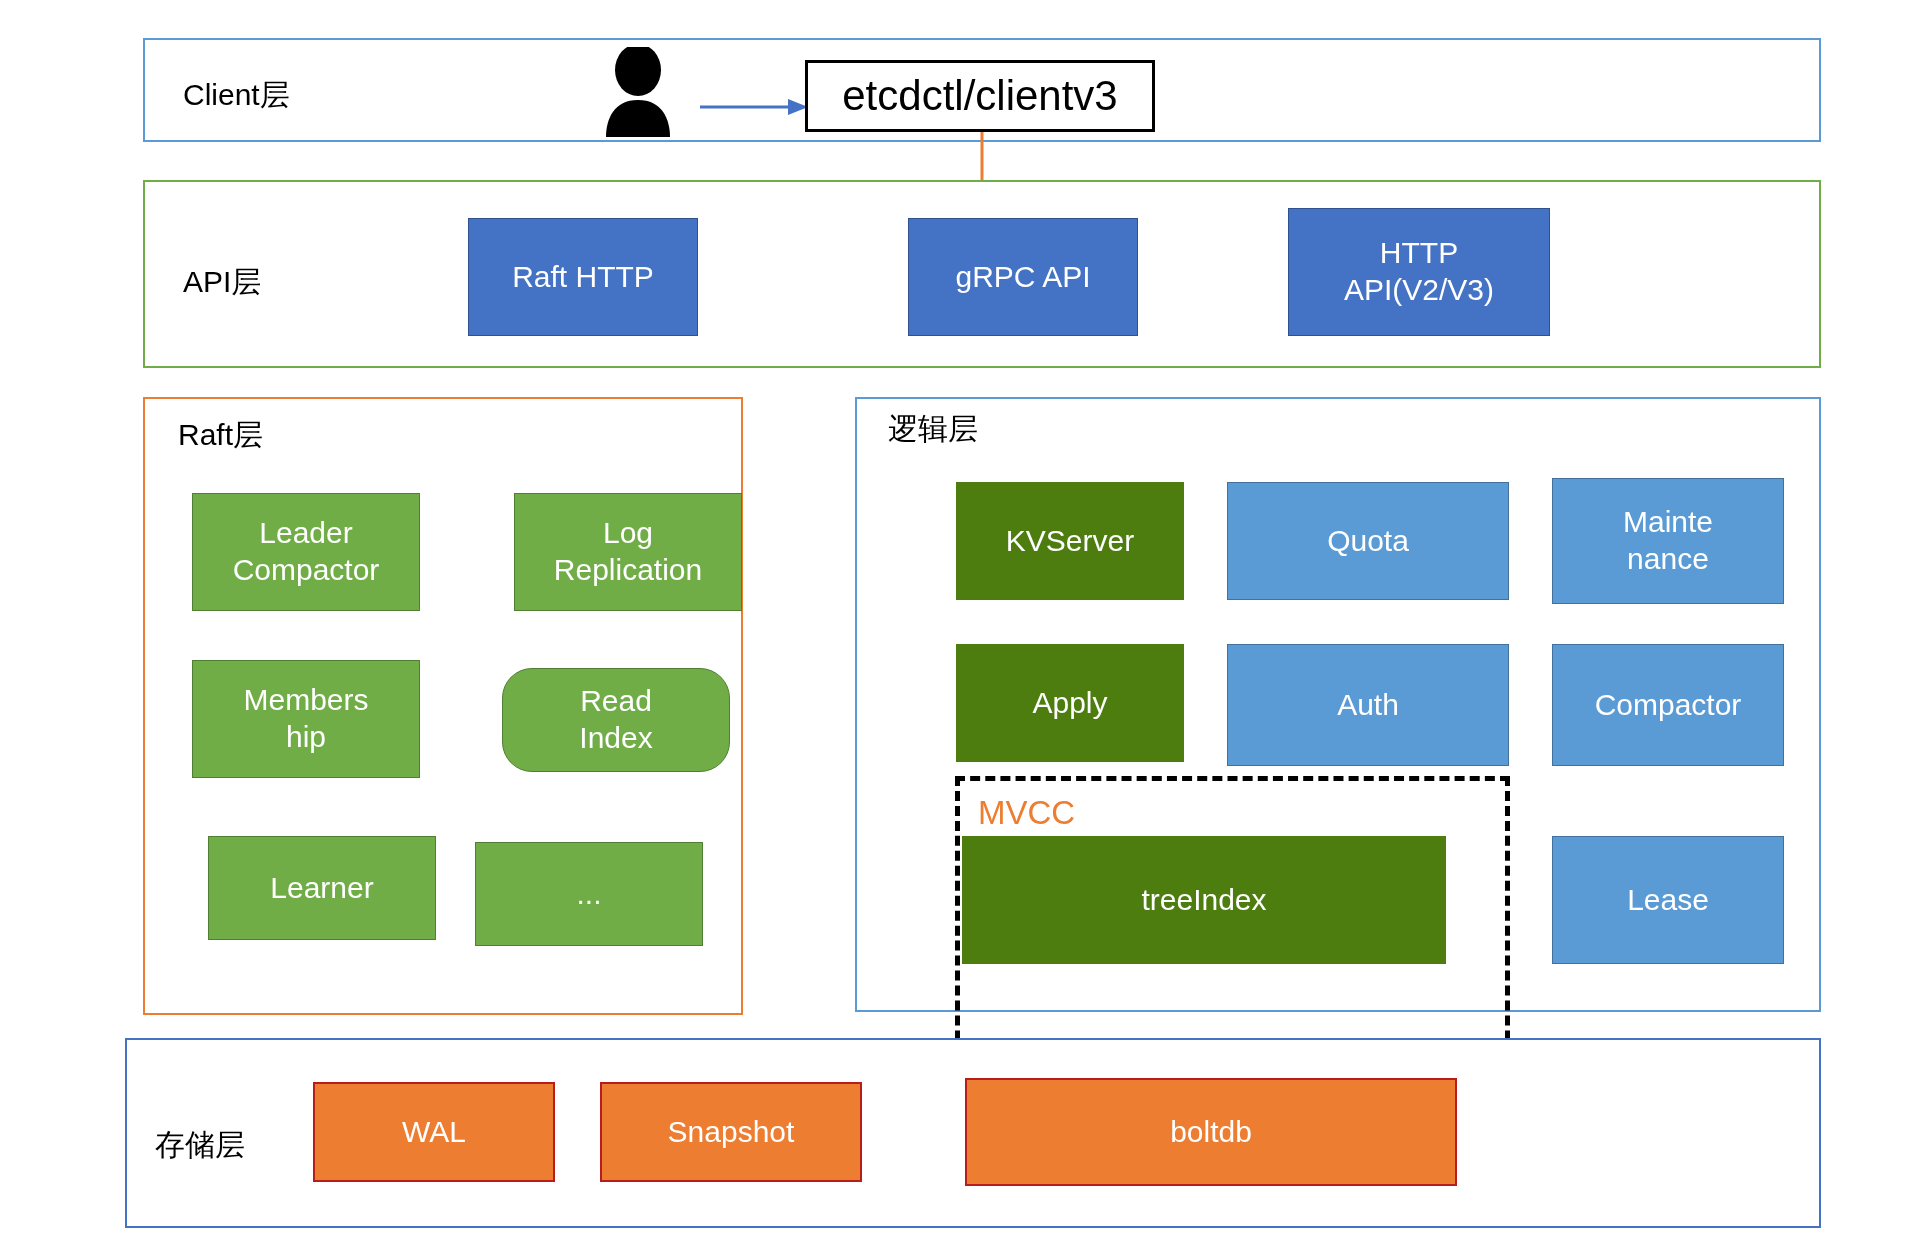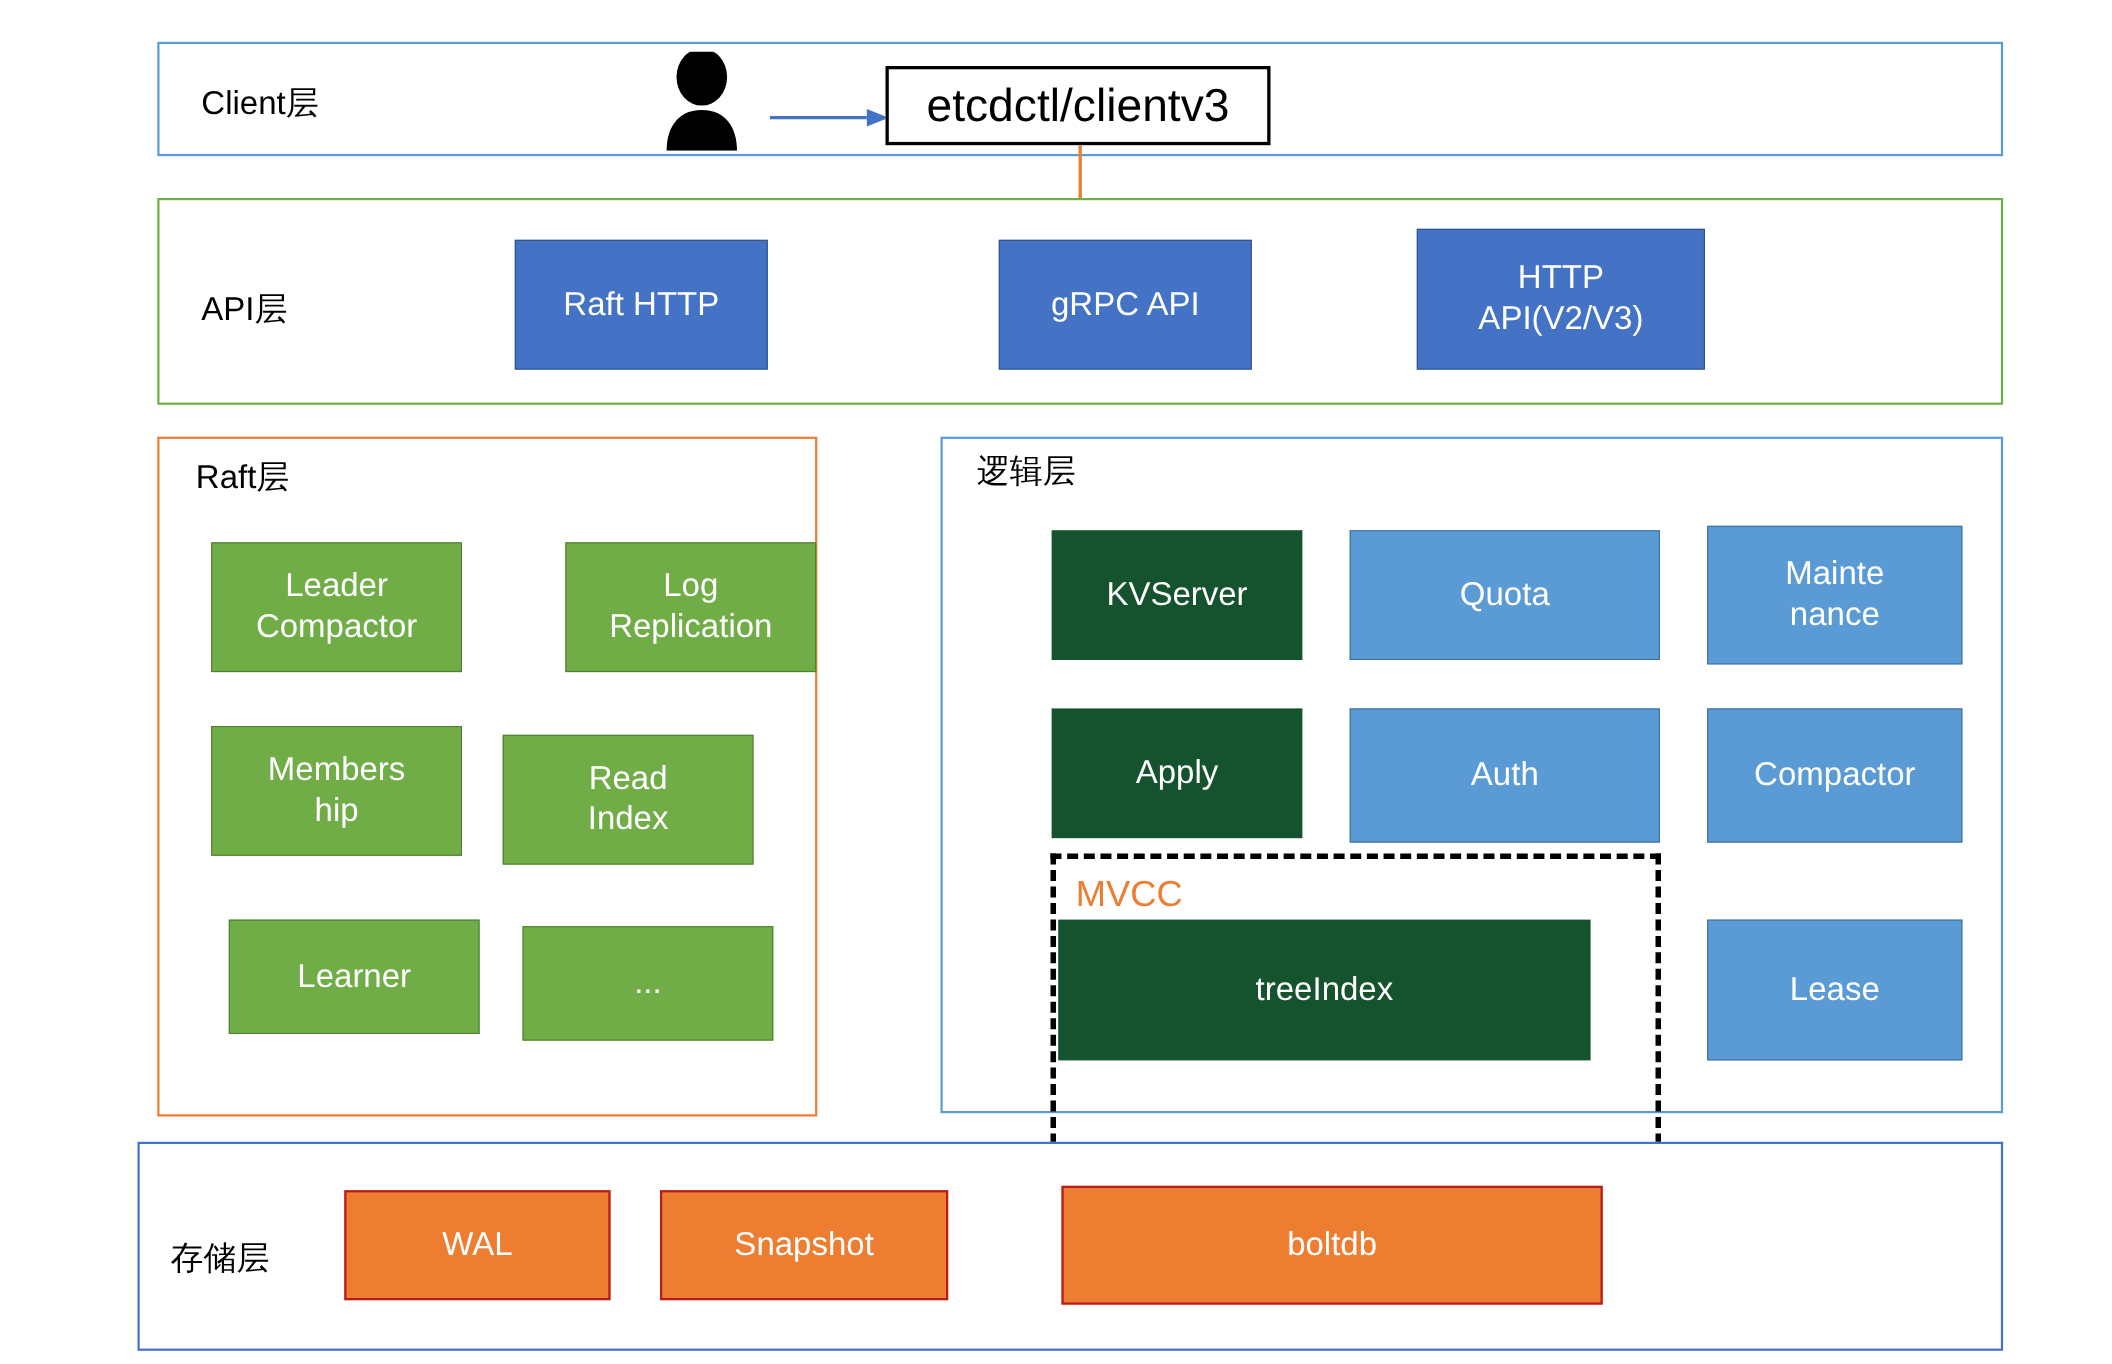--- a/index.html
+++ b/index.html
@@ -51,21 +51,21 @@
     text-align: center;
     color: #ffffff;
     font-size: 30px;
     line-height: 1.22;
     font-family: "Liberation Sans", sans-serif;
     white-space: pre-line;
   }
   .node-api     { background: #4472C4; border: 1px solid #2F528F; }
   .node-raft    { background: #70AD47; border: 1px solid #507E32; }
   .node-logic   { background: #5B9BD5; border: 1px solid #41719C; }
-  .node-logic-nb{ background: #14532d; border: none; }
+  .node-logic-nb{ background: #4d7c0f; border: none; }
   .node-storage { background: #ED7D31; border: 2px solid #b91c1c; }
 
   
   .client-box {
     position: absolute;
     box-sizing: border-box;
     background: #ffffff;
     border: 3px solid #000000;
     display: flex;
     align-items: center;
@@ -143,21 +143,21 @@
 
   <div class="node node-raft" style="left:192px; top:493px; width:228px; height:118px;">Leader
 Compactor</div>
 
   <div class="node node-raft" style="left:475px; top:493px; width:228px; height:118px;margin-left:39px;">Log
 Replication</div>
 
   <div class="node node-raft" style="left:192px; top:660px; width:228px; height:118px;">Members
 hip</div>
 
-  <div class="node node-raft" style="left:457px; top:668px; width:228px; height:118px;">Read
+  <div class="node node-raft" style="left:502px; top:668px; width:228px; height:104px;border-radius:30px;">Read
 Index</div>
 
   <div class="node node-raft" style="left:208px; top:836px; width:228px; height:104px;">Learner</div>
 
   <div class="node node-raft" style="left:475px; top:842px; width:228px; height:104px;">...</div>
 
   <div class="layer-box layer-logic" style="left:855px; top:397px; width:966px; height:615px;"></div>
 
   <div class="layer-title" style="left:888px; top:412px;">逻辑层</div>
 

